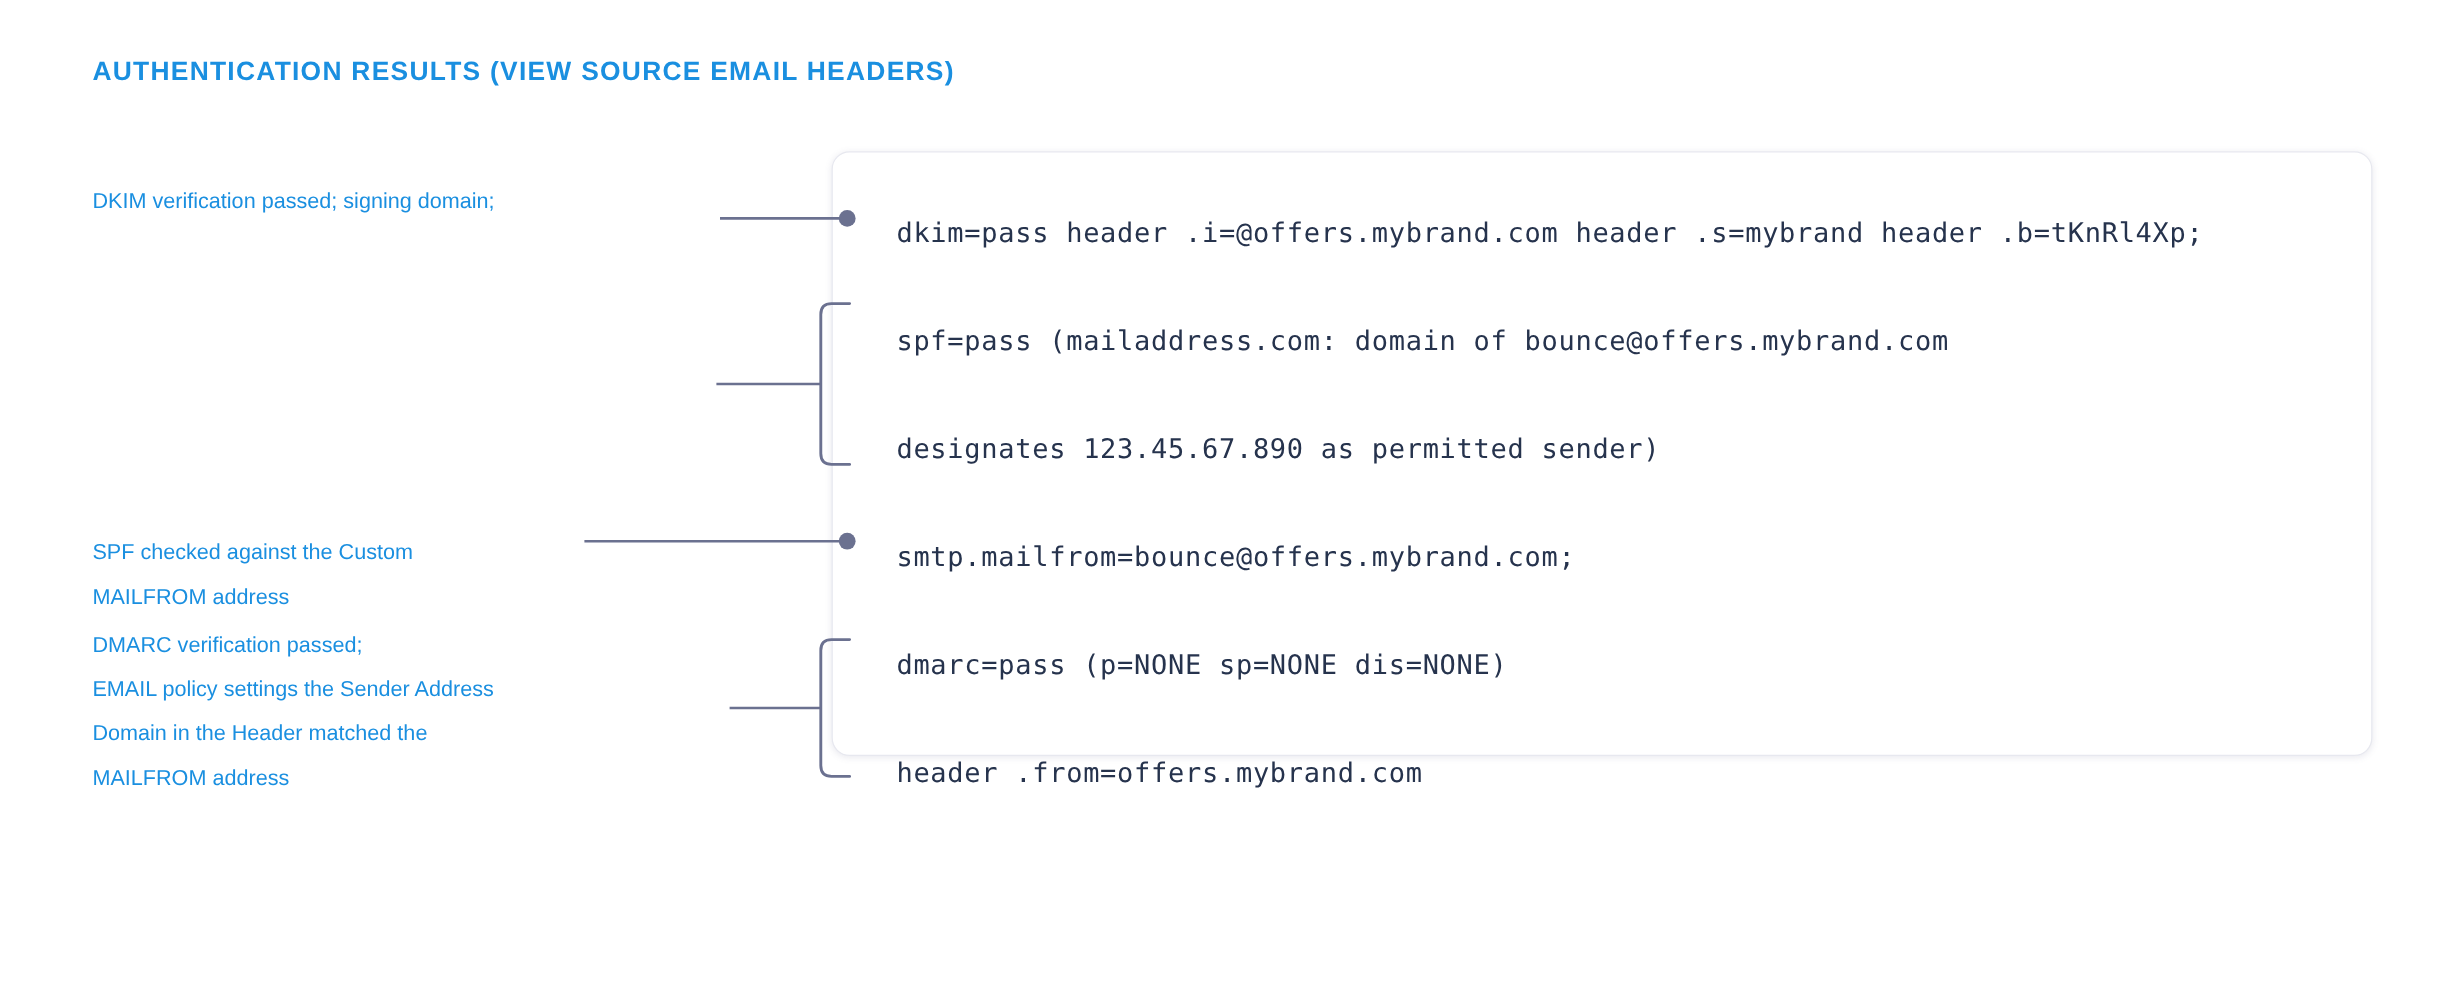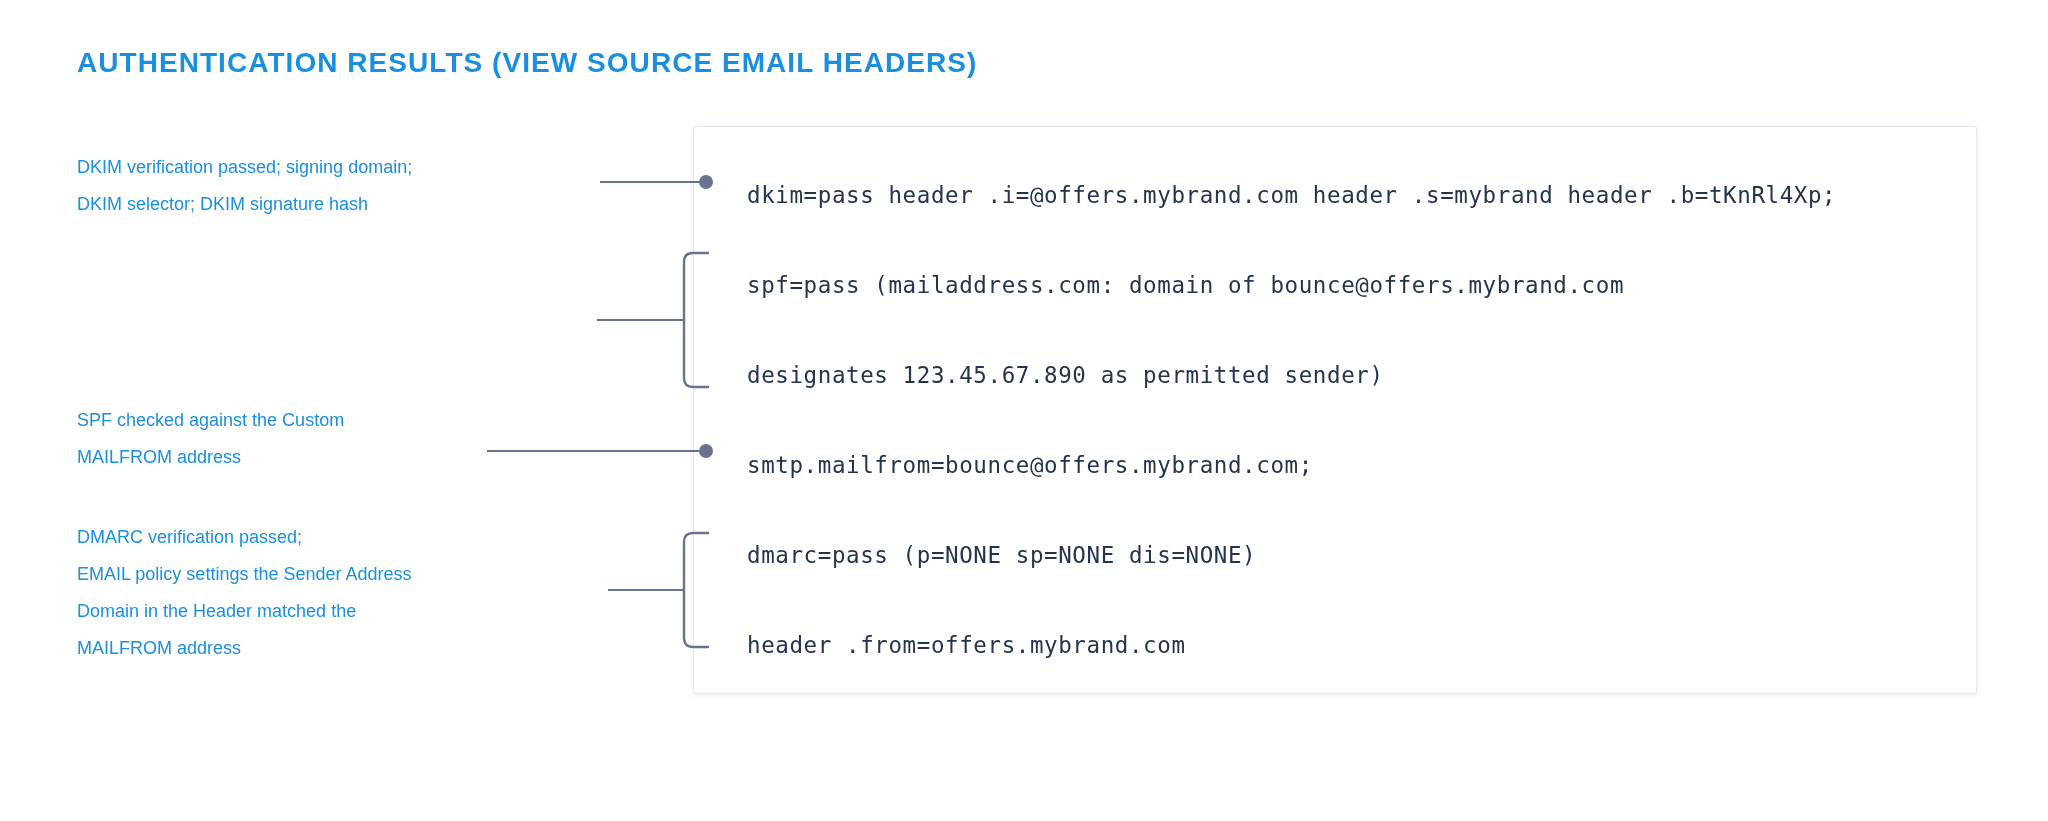--- a/index.html
+++ b/index.html
@@ -21,38 +21,38 @@
     left: 0; top: 0;
     width: 2048px;
     height: 821px;
   }
 
   
   .section-title {
     position: absolute;
     left: 77px;
     top: 47px;
-    font-size: 28px;
+    font-size: 22px;
     font-weight: bold;
     letter-spacing: 1.05px;
     color: #1a8fe0;
     white-space: nowrap;
     font-family: "Liberation Sans", sans-serif;
   }
 
   
   .code-panel {
     position: absolute;
     left: 693px;
     top: 126px;
     width: 1284px;
-    height: 568px;
+    height: 504px;
     background: #ffffff;
     border: 1px solid #e7e8ef;
-    border-radius: 3px;
+    border-radius: 15px;
     box-shadow: 0 1px 5px rgba(100,104,140,0.13);
     box-sizing: border-box;
   }
 
   .code-line {
     position: absolute;
     left: 53px;
     font-family: "DejaVu Sans Mono", "Liberation Mono", monospace;
     font-size: 22.5px;
     letter-spacing: 0.6px;
@@ -71,21 +71,21 @@
     position: absolute;
     left: 77px;
     color: #1a8fe0;
     font-size: 18px;
     line-height: 37px;
     font-family: "Liberation Sans", sans-serif;
     white-space: nowrap;
   }
   .ann-dkim  { top: 149px; }
   .ann-spf   { top: 250px; }
-  .ann-smtp  { top: 402px; }
+  .ann-smtp  { top: 442px; }
   .ann-dmarc { top: 519px; }
 
   
   #connectors {
     position: absolute;
     left: 0; top: 0;
     width: 2048px;
     height: 821px;
     pointer-events: none;
   }
@@ -116,21 +116,20 @@
     <div class="code-line cl0">dkim=pass header .i=@offers.mybrand.com header .s=mybrand header .b=tKnRl4Xp;</div>
     <div class="code-line cl1">spf=pass (mailaddress.com: domain of bounce@offers.mybrand.com</div>
     <div class="code-line cl2">designates 123.45.67.890 as permitted sender)</div>
     <div class="code-line cl4">dmarc=pass (p=NONE sp=NONE dis=NONE)</div>
     <div class="code-line cl3">smtp.mailfrom=bounce@offers.mybrand.com;</div>
     <div class="code-line cl5">header .from=offers.mybrand.com</div>
   </div>
 
   <div class="annotation ann-dkim">
     <div>DKIM verification passed; signing domain;</div>
-    <div>DKIM selector; DKIM signature hash</div>
   </div>
 
 
   <div class="annotation ann-smtp">
     <div>SPF checked against the Custom</div>
     <div>MAILFROM address</div>
   </div>
 
   <div class="annotation ann-dmarc">
     <div>DMARC verification passed;</div>

